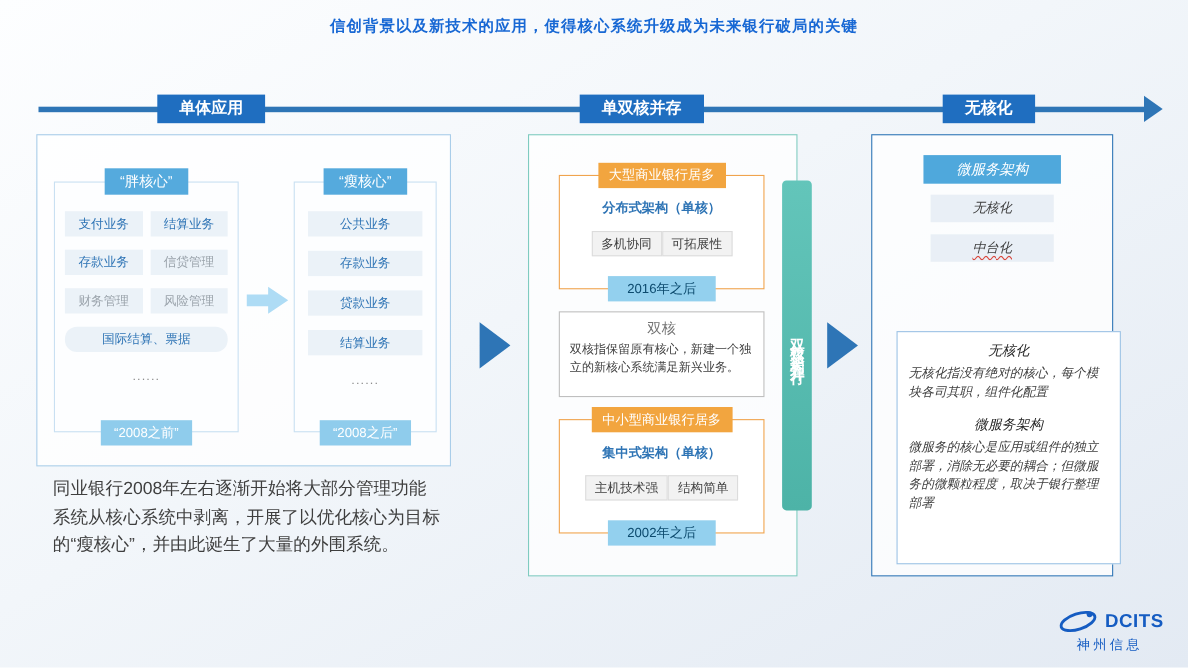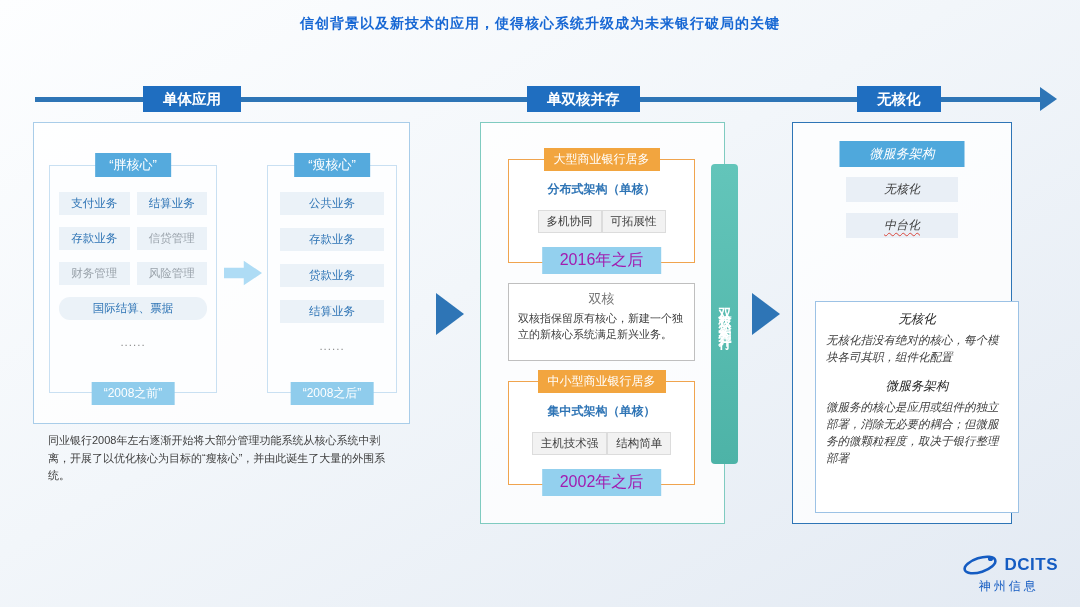--- a/index.html
+++ b/index.html
@@ -39,41 +39,41 @@
   .two-col { grid-template-columns:1fr 1fr; gap:12px 7px; }
   .one-col { grid-template-columns:1fr; gap:13px; padding-left:12px; padding-right:12px; }
   .core-item { background:#ebf2f8; color:#2e74b5; font-size:11.5px; text-align:center;
                padding:4px 1px; white-space:nowrap; overflow:hidden; }
   .core-item.muted { color:#9aa3ab; }
   .core-item.span { grid-column:1/-1;border-radius:11px; }
   .core-item.dots { background:none; color:#8c8c8c; letter-spacing:1px; }
   .block-arrow { position:absolute; left:190px; top:136px; width:38px; height:28px; background:#aedcf5;
                  clip-path:polygon(0 31%,52% 31%,52% 6%,100% 50%,52% 94%,52% 69%,0 69%); }
   .monolith-desc { position:absolute; left:48px; top:432px; width:354px;
-                   font-size:11px; color:#3f3f3f; line-height:1.6; }
+                   font-size:16px; color:#3f3f3f; line-height:1.6; }
 
   
   .flow-arrow { position:absolute; width:0; height:0;
                 border-top:21px solid transparent; border-bottom:21px solid transparent;
                 border-left:28px solid #2e75b6; }
   #flow-arrow-1 { left:436px; top:293px; }
   #flow-arrow-2 { left:752px; top:293px; }
 
   
   .arch-box { position:absolute; left:27px; width:187px; height:104px;
               border:1px solid #f0a44e; background:#fff; }
   #large-banks { top:36px; } #small-banks { top:258px; }
   .arch-header { position:absolute; top:-12px; left:50%; transform:translateX(-50%);
                  background:#f2a53f; color:#fff; font-size:12px; padding:3px 10px; white-space:nowrap; }
   .arch-subtitle { margin-top:21px; text-align:center; color:#2e74b5; font-weight:bold; font-size:12px; }
   .chip-row { display:flex; justify-content:center; margin-top:12px; }
   .chip { background:#f2f2f2; border:1px solid #dcdcdc; color:#404040; font-size:11.5px;
           padding:3px 8px; white-space:nowrap; }
   .arch-footer { position:absolute; bottom:-12px; left:50%; transform:translateX(-50%);
-                 background:#93d0ee; color:#a21caf; font-size:16px; padding:3px 18px; white-space:nowrap; }
+                 background:#93d0ee; color:#0c4a6e; font-size:12px; padding:3px 18px; white-space:nowrap; }
   .dualcore-box { position:absolute; left:27px; top:160px; width:187px; height:78px;
                   border:1px solid #bfbfbf; background:#fff; padding:6px 9px; }
   .dualcore-title { text-align:center; font-size:13px; color:#737373; margin-bottom:3px; }
   .dualcore-body { font-size:11px; color:#404040; line-height:1.45; }
   .side-bar { position:absolute; left:711px; top:164px; width:27px; height:300px;
               background:linear-gradient(180deg,#63c5ba,#4db3a7); border-radius:4px;
               display:flex; align-items:center; justify-content:center; }
   .side-bar span { writing-mode:vertical-rl; text-orientation:upright; color:#fff;
                    font-size:13px; letter-spacing:5px; font-weight:bold; }
 

